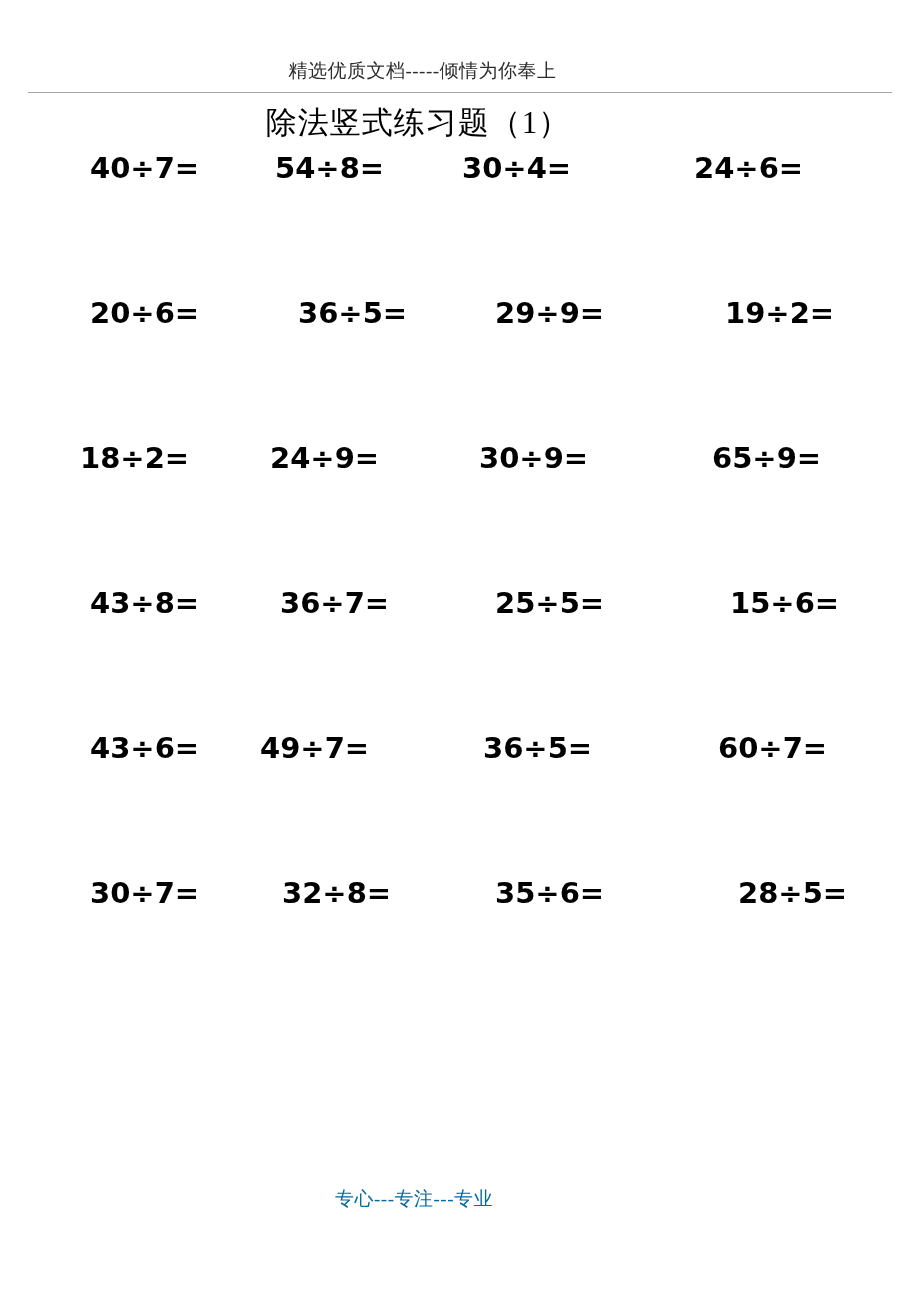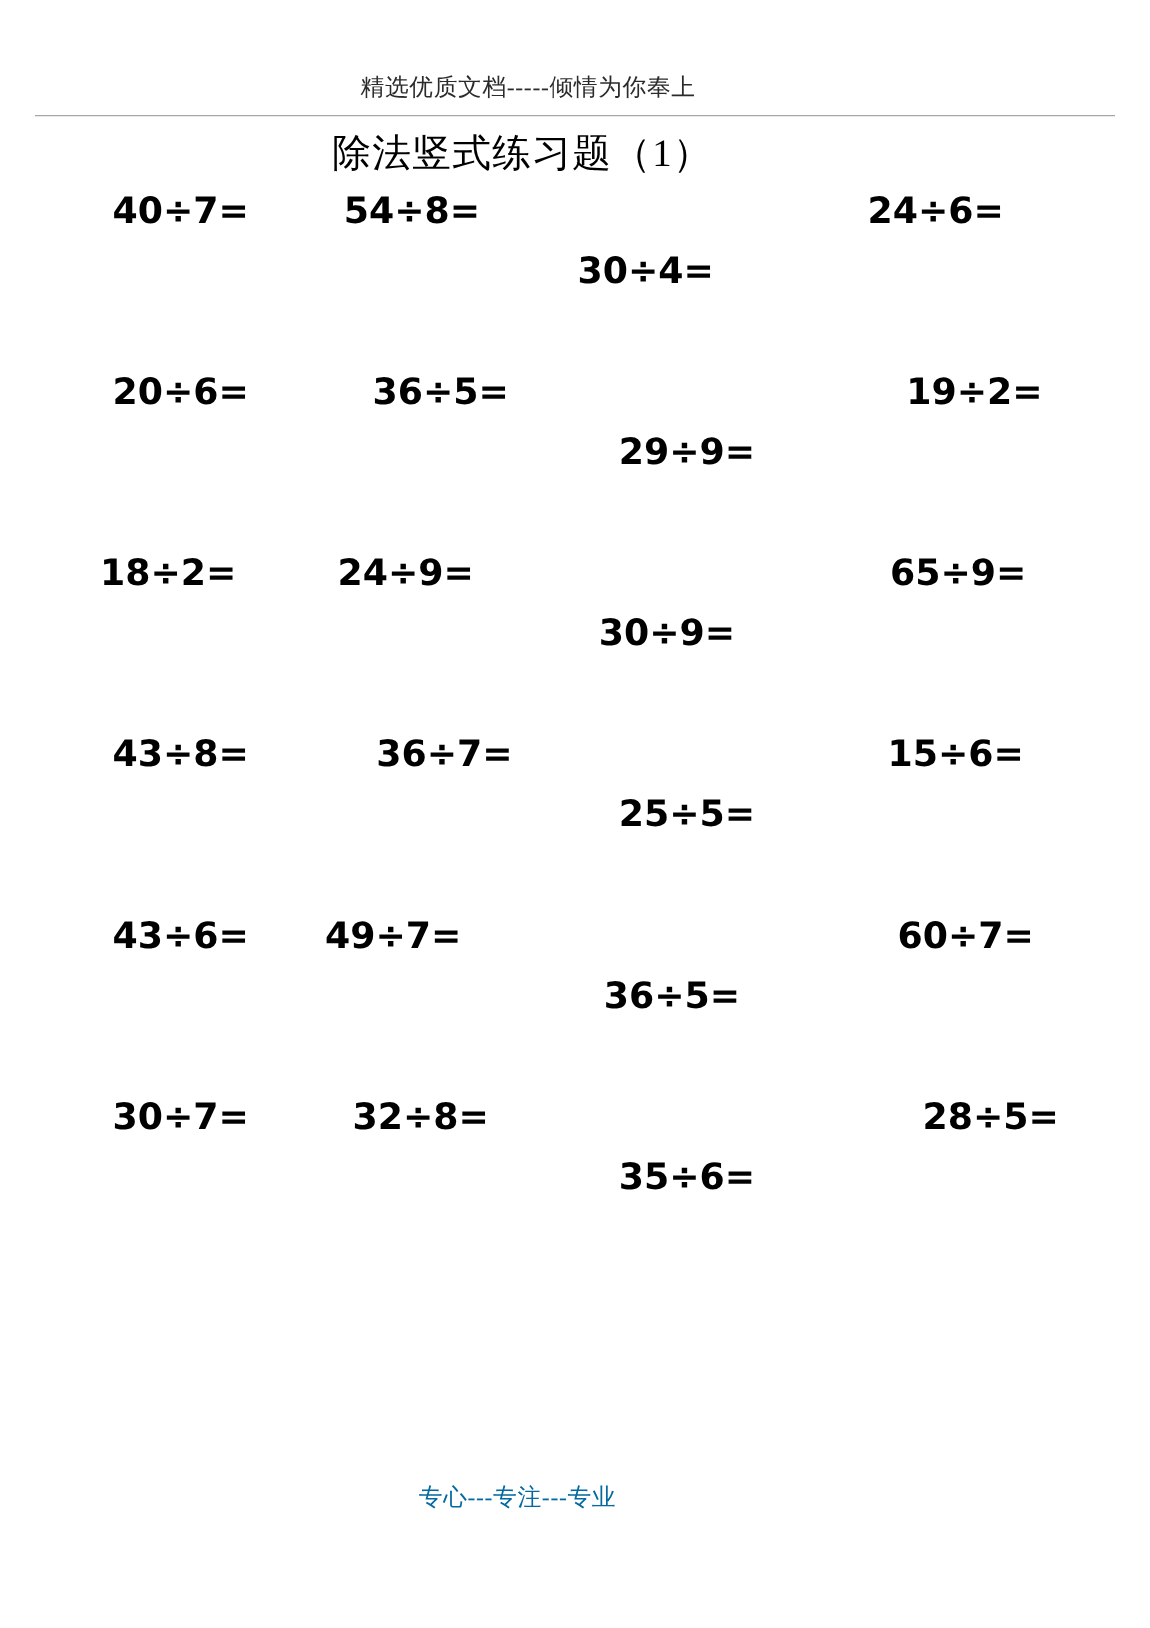--- a/index.html
+++ b/index.html
@@ -73,21 +73,21 @@
     font-size: 29px;
     font-weight: bold;
     line-height: 40px;
     color: #000000;
     white-space: nowrap;
   }
 
   
   .col-0 { left: 78px; }
   .col-1 { left: 258px; }
-  .col-2 { left: 445px; margin-top: 48px; }
+  .col-2 { left: 445px; }
   .col-3 { left: 648px; }
 
   
   .doc-footer {
     position: absolute;
     top: 1186px;
     left: 0;
     width: 828px;
     text-align: center;
     font-family: "Liberation Serif", "DejaVu Serif", serif;
@@ -122,23 +122,23 @@
       <div class="problem-cell col-3" style="margin-left: 65px;">19÷2=</div>
     </div>
     <div class="problem-row">
       <div class="problem-cell col-0" style="margin-left: -10px;">18÷2=</div>
       <div class="problem-cell col-1">24÷9=</div>
       <div class="problem-cell col-2" style="margin-left: 22px;">30÷9=</div>
       <div class="problem-cell col-3" style="margin-left: 52px;">65÷9=</div>
     </div>
     <div class="problem-row">
       <div class="problem-cell col-0">43÷8=</div>
-      <div class="problem-cell col-1" style="margin-left: 31px;">36÷7=</div>
+      <div class="problem-cell col-1" style="margin-left: 10px;">36÷7=</div>
       <div class="problem-cell col-2" style="margin-left: 38px;">25÷5=</div>
-      <div class="problem-cell col-3" style="margin-left: 50px;">15÷6=</div>
+      <div class="problem-cell col-3" style="margin-left: 70px;">15÷6=</div>
     </div>
     <div class="problem-row">
       <div class="problem-cell col-0">43÷6=</div>
       <div class="problem-cell col-1" style="margin-left: -10px;">49÷7=</div>
       <div class="problem-cell col-2" style="margin-left: 26px;">36÷5=</div>
       <div class="problem-cell col-3" style="margin-left: 58px;">60÷7=</div>
     </div>
     <div class="problem-row">
       <div class="problem-cell col-0">30÷7=</div>
       <div class="problem-cell col-1" style="margin-left: 12px;">32÷8=</div>

